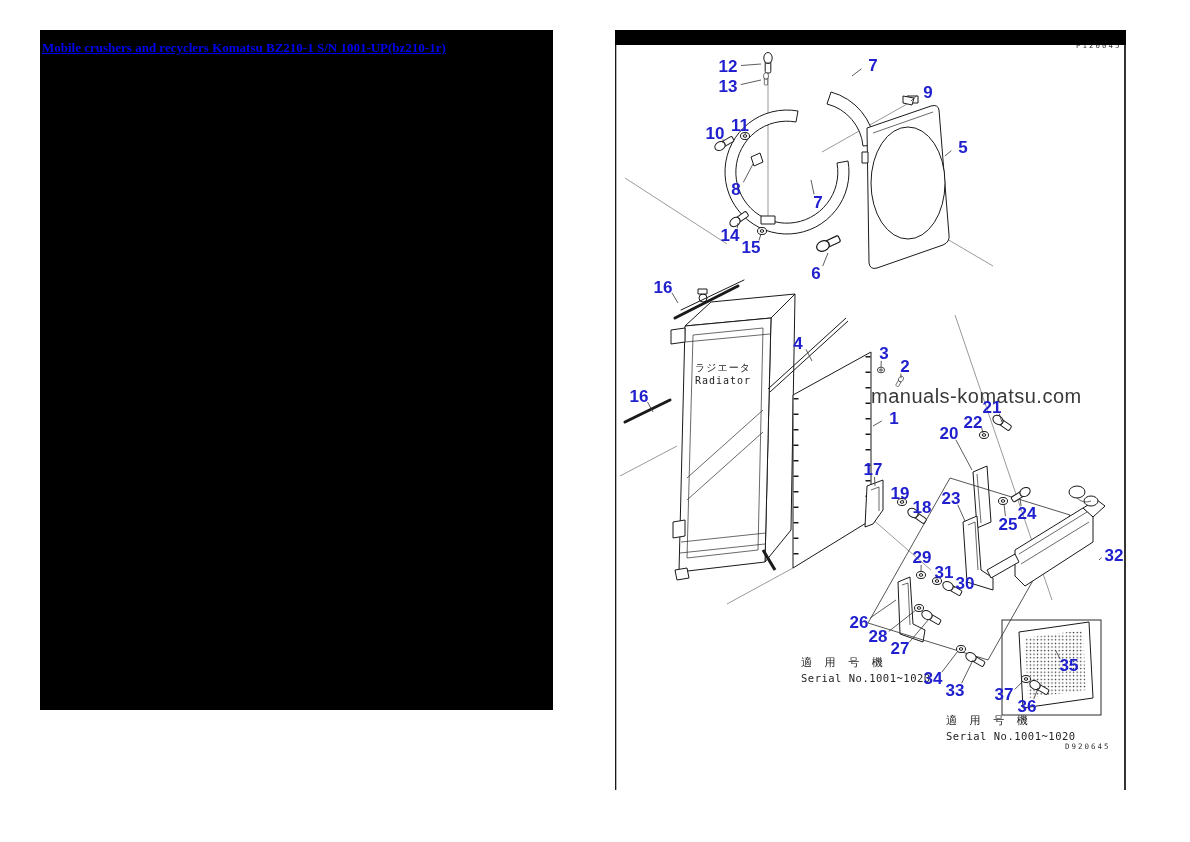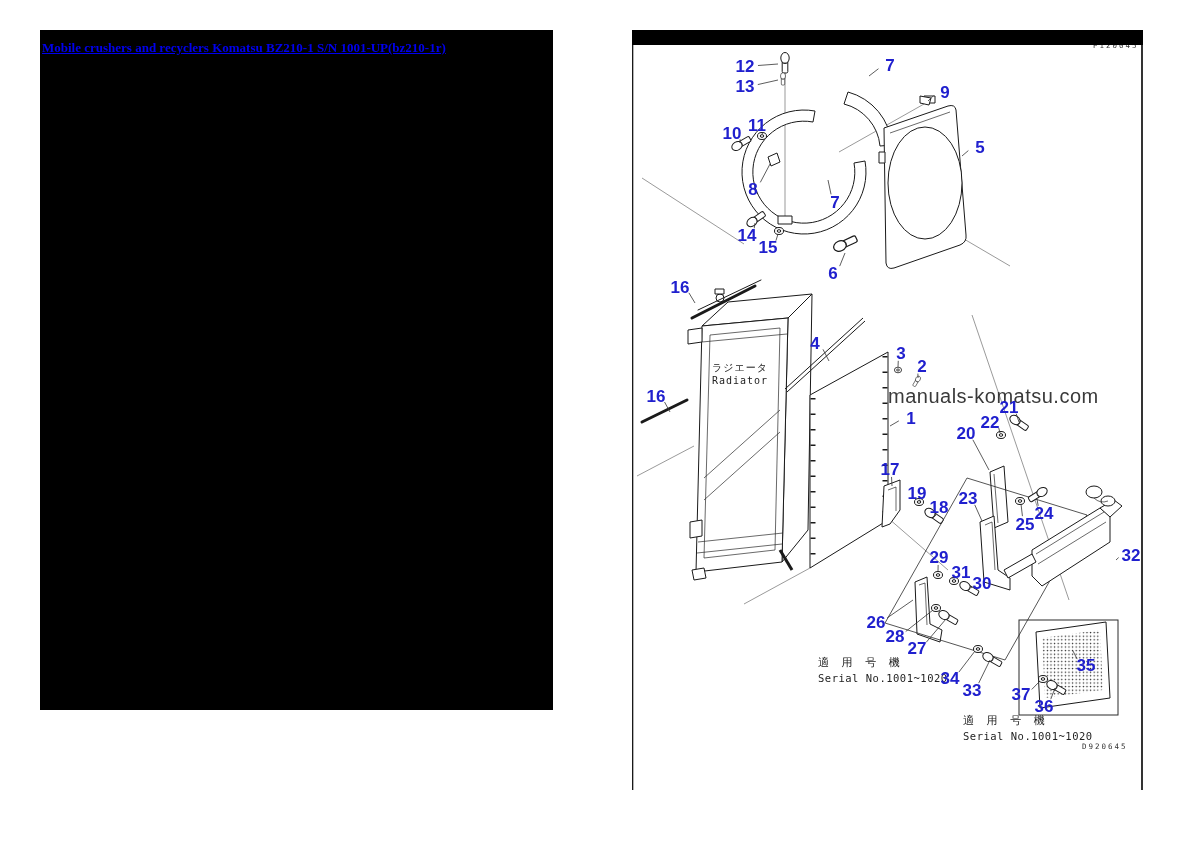--- a/index.html
+++ b/index.html
@@ -3,21 +3,21 @@
 <meta charset="utf-8">
 <style>
   html,body{margin:0;padding:0;background:#fff;}
   #stage{position:relative;width:1190px;height:842px;background:#ffffff;overflow:hidden;
          font-family:"Liberation Sans",sans-serif;}
   
   #left-panel{position:absolute;left:40px;top:30px;width:513px;height:680px;background:#000;}
   #left-panel a{display:inline-block;margin:10px 0 0 2px;font:bold 13px "Liberation Serif",serif;
                 text-decoration:underline;white-space:nowrap;}
   
-  #diagram-page{position:absolute;left:632px;top:30px;width:511px;height:760px;}
+  #diagram-page{position:absolute;left:615px;top:30px;width:511px;height:760px;}
   svg{display:block;}
   .part{fill:#ffffff;stroke:#1a1a1a;stroke-width:1;stroke-linejoin:round;}
   .thin{fill:none;stroke:#2a2a2a;stroke-width:0.7;}
   .xline{fill:none;stroke:#555;stroke-width:0.6;}
   .callout{font:bold 17px "Liberation Sans",sans-serif;text-anchor:middle;dominant-baseline:central;}
   .leader{stroke:#333;stroke-width:0.8;}
   .mono{font-family:"DejaVu Sans Mono",monospace;fill:#222;}
   .watermark{font:20px "Liberation Sans",sans-serif;fill:#3a3a3a;letter-spacing:0.5px;}
   .tinycode{font:7.5px "DejaVu Sans Mono",monospace;fill:#333;letter-spacing:2px;}
 </style>

